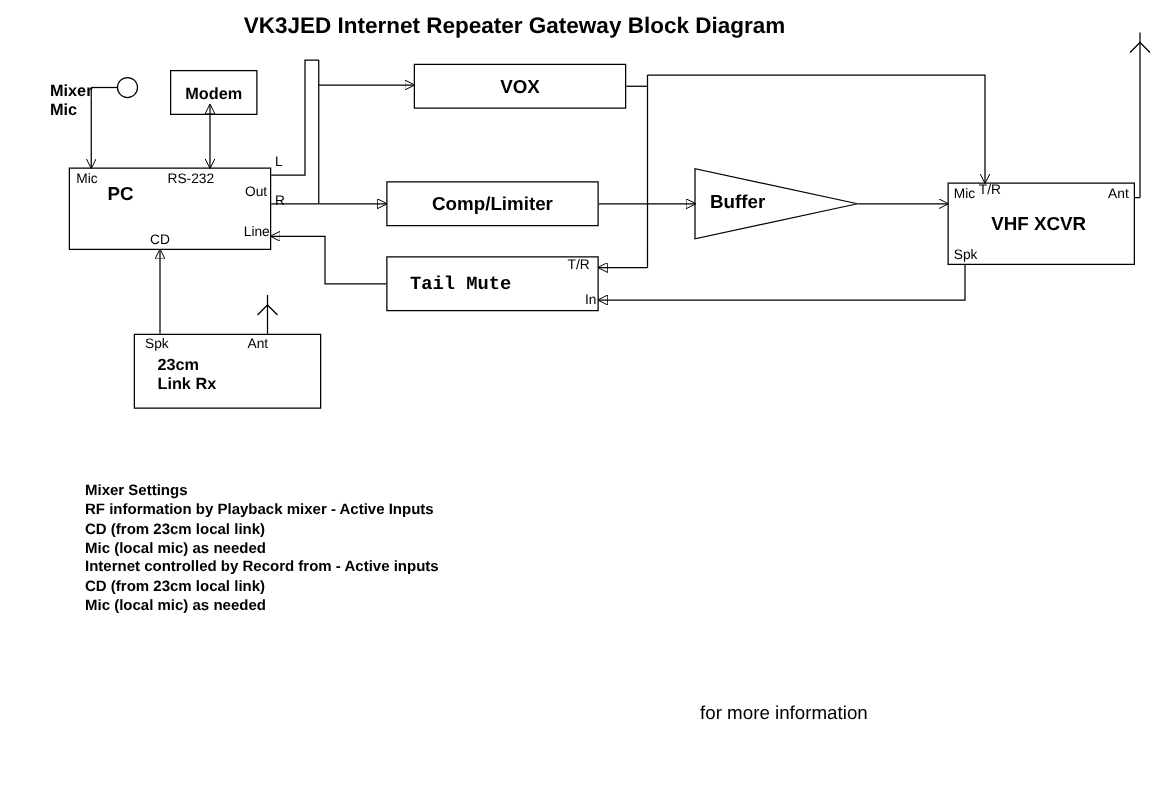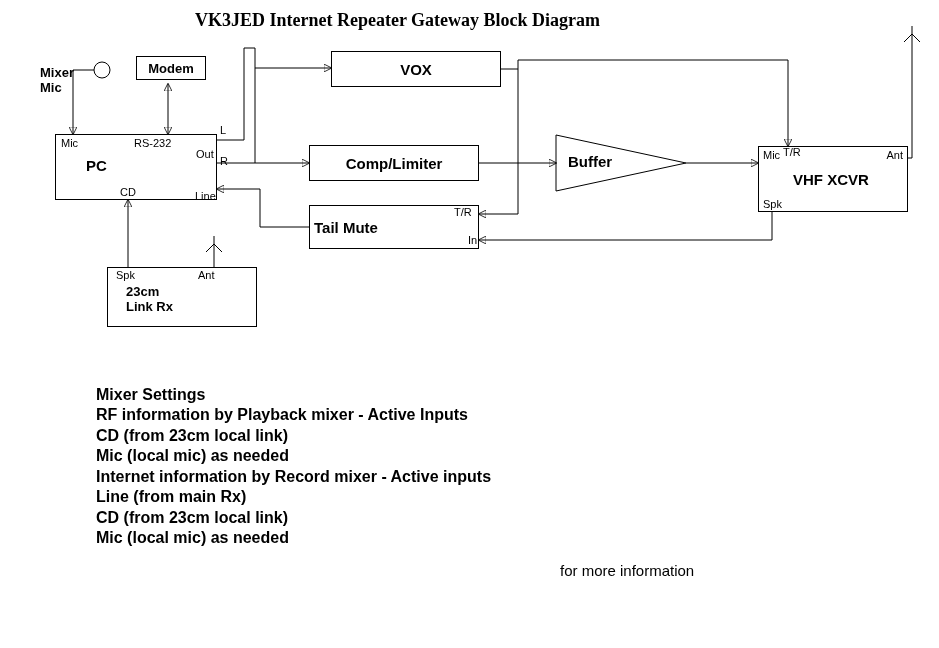--- a/index.html
+++ b/index.html
@@ -9,21 +9,20 @@
     height: 648px;
     font-family: Arial, Helvetica, sans-serif;
     background: #fff;
     position: relative;
     color: #000;
   }
   .title {
     position: absolute;
     font-weight: bold;
     font-size: 18px;
-    font-family: Liberation Serif, serif;
   }
   .box {
     position: absolute;
     border: 1px solid #000;
     background: #fff;
     box-sizing: border-box;
   }
   .block-label {
     font-weight: bold;
     font-size: 15px;
@@ -33,24 +32,23 @@
     font-size: 11px;
   }
   .small-bold {
     font-weight: bold;
     font-size: 13px;
   }
   .settings {
     position: absolute;
     left: 68px;
     top: 385px;
-    font-size: 16px;
+    font-size: 12px;
     font-weight: bold;
     line-height: 1.28;
-    margin-left: 28px;
   }
   .settings div { white-space: nowrap; }
   .contact {
     position: absolute;
     font-size: 15px;
   }
   svg.wires {
     position: absolute;
     left: 0; top: 0;
     width: 939px; height: 370px;
@@ -59,53 +57,53 @@
   .abs { position:absolute; }
 </style>
 </head>
 <body>
 
 <div class="title" style="left:195px; top:10px;">VK3JED Internet Repeater Gateway Block Diagram</div>
 
 <div class="abs small-bold" style="left:40px; top:65px; white-space:pre-line;">Mixer
 Mic</div>
 
-<div class="box" style="left:136px; top:56px; width:70px; height:24px; display:flex; align-items:center; justify-content:center;">
+<div class="box" style="left:136px; top:56px; width:70px; height:36px; display:flex; align-items:center; justify-content:center;">
   <span class="small-bold">Modem</span>
 </div>
 
 <div class="box" style="left:55px; top:134px; width:162px; height:66px;">
-  <span class="block-label abs" style="left:30px; top:22px;">PC</span>
+  <span class="block-label abs" style="left:30px; top:12px;">PC</span>
   <span class="port-label" style="left:5px; top:2px;">Mic</span>
   <span class="port-label" style="left:78px; top:2px;">RS-232</span>
   <span class="port-label" style="left:140px; top:13px;">Out</span>
   <span class="port-label" style="left:64px; top:51px;">CD</span>
 </div>
 
 <span class="port-label abs" style="left:220px; top:124px;">L</span>
 <span class="port-label abs" style="left:220px; top:155px;">R</span>
-<span class="port-label abs" style="left:195px; top:190px;">Line</span>
+<span class="port-label abs" style="left:195px; top:180px;">Line</span>
 
 <div class="box" style="left:331px; top:51px; width:170px; height:36px; display:flex; align-items:center; justify-content:center;">
   <span class="block-label">VOX</span>
 </div>
 
 <div class="box" style="left:309px; top:145px; width:170px; height:36px; display:flex; align-items:center; justify-content:center;text-align:center;">
   <span class="block-label">Comp/Limiter</span>
 </div>
 
 <div class="abs" style="left:556px; top:135px; width:130px; height:56px;">
   <svg width="130" height="56" style="overflow:visible">
     <polygon points="0,0 0,56 130,28" fill="#fff" stroke="#000" stroke-width="1"></polygon>
   </svg>
   <span class="block-label abs" style="left:12px; top:18px;">Buffer</span>
 </div>
 
 <div class="box" style="left:309px; top:205px; width:170px; height:44px; display:flex; align-items:center;">
-  <span class="block-label" style="margin-left:4px;">Tail Mute</span>
+  <span class="block-label" style="margin-left:18px;font-family:Liberation Mono, monospace;">Tail Mute</span>
   <span class="port-label" style="right:-4px; top:0px; left:auto; position:absolute; transform:translateX(-100%); left:158px;">T/R</span>
   <span class="port-label" style="position:absolute; left:158px; top:28px;">In</span>
 </div>
 
 <div class="box" style="left:758px; top:146px; width:150px; height:66px;">
   <span class="block-label abs" style="left:34px; top:24px;">VHF XCVR</span>
   <span class="port-label" style="left:4px; top:2px;">Mic</span>
   <span class="port-label" style="left:24px; top:-1px;">T/R</span>
   <span class="port-label" style="right:4px; top:2px;">Ant</span>
   <span class="port-label" style="left:4px; top:51px;">Spk</span>
@@ -167,21 +165,20 @@
   <line x1="912" y1="158" x2="912" y2="34" stroke="#000"></line>
   <polyline points="904,42 912,34 920,42" fill="none" stroke="#000"></polyline>
   <line x1="912" y1="34" x2="912" y2="26" stroke="#000"></line>
 </svg>
 
 <div class="settings">
   <div>Mixer Settings</div>
   <div>RF information by Playback mixer - Active Inputs</div>
   <div>CD (from 23cm local link)</div>
   <div>Mic (local mic) as needed</div>
-  <div>Internet information by Record mixer - Active inputs</div>
-  <div>Line (from main Rx)</div>
+  <div>Internet controlled by Record from - Active inputs</div>
   <div>CD (from 23cm local link)</div>
   <div>Mic (local mic) as needed</div>
 </div>
 
 <div class="contact" style="left:560px; top:562px;">
   <div>for more information</div>
 </div>
 
 </body></html>

